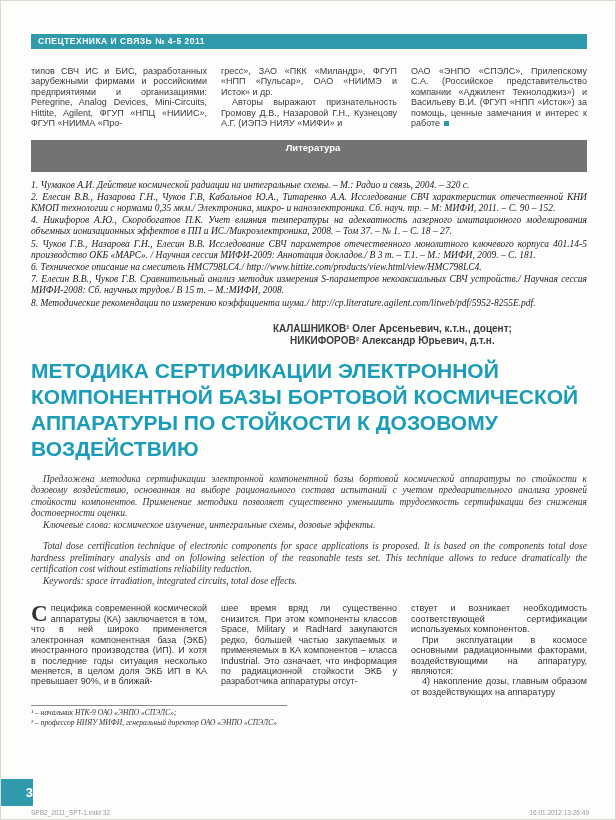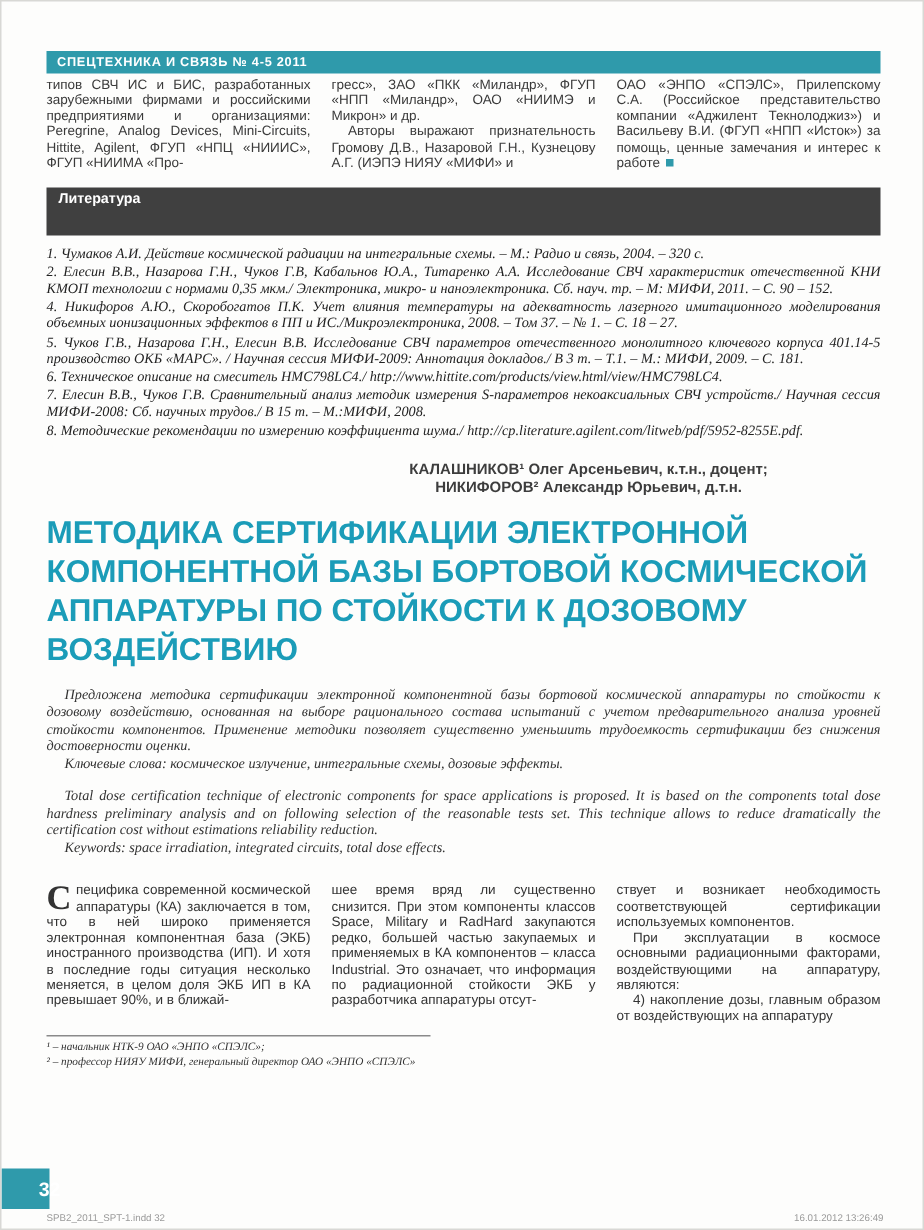--- a/index.html
+++ b/index.html
@@ -6,24 +6,24 @@
   html,body { background:#e9e9e7; }
   body { font-family:"Liberation Sans", sans-serif; }
   .page { position:relative; width:616px; height:820px; background:#fdfdfc; margin:0 auto; overflow:hidden; border:1px solid #d8d8d5; }
   .content { padding:0 28px 0 30px; }
 
   .header-bar { margin-top:33px; background:#2f9aab; color:#ffffff; font-size:8.5px; font-weight:bold; letter-spacing:.5px; height:15px; line-height:15px; padding-left:7px; }
 
   .cols { display:flex; gap:14px; }
   .col { flex:1; min-width:0; }
   .cols p { font-size:9px; line-height:1.16; text-align:justify; color:#3a3a3a; }
-  .top-cols { margin-top:2px; }
+  .top-cols { margin-top:17px; }
   .indent { text-indent:11px; }
 
-  .lit-bar { margin-top:11px; background:#404040; color:#ffffff; font-weight:bold; font-size:9.5px; height:32px; line-height:16px; padding-left:8px; }
+  .lit-bar { margin-top:11px; background:#737373; color:#ffffff; font-weight:bold; font-size:9.5px; height:32px; line-height:16px; padding-left:8px;text-align:center; }
 
   .refs { margin-top:8px; }
   .refs p { font-family:"Liberation Serif", serif; font-style:italic; font-size:9.5px; line-height:11.2px; text-align:justify; color:#222222; margin-bottom:1px; }
 
   .authors { margin-top:14px; margin-left:30%; text-align:center; font-weight:bold; font-size:10px; line-height:12.5px; color:#3d3d3d; }
 
   .title { margin-top:10px; color:#1b9cb8; font-size:21px; line-height:26px; font-weight:bold; font-family:"Liberation Sans", sans-serif; }
 
   .abstract { margin-top:12px; }
   .abstract.en { margin-top:10px; }
@@ -49,21 +49,21 @@
 
     <div class="header-bar">
       <span>СПЕЦТЕХНИКА И СВЯЗЬ № 4-5 2011</span>
     </div>
 
     <div class="cols top-cols">
       <div class="col">
         <p>типов СВЧ ИС и БИС, разработанных зарубежными фирмами и российскими предприятиями и организациями: Peregrine, Analog Devices, Mini-Circuits, Hittite, Agilent, ФГУП «НПЦ «НИИИС», ФГУП «НИИМА «Про-</p>
       </div>
       <div class="col">
-        <p>гресс», ЗАО «ПКК «Миландр», ФГУП «НПП «Миландр», ОАО «НИИМЭ и Микрон» и др.</p>
+        <p>гресс», ЗАО «ПКК «Миландр», ФГУП «НПП «Пульсар», ОАО «НИИМЭ и Исток» и др.</p>
         <p class="indent">Авторы выражают признательность Громову Д.В., Назаровой Г.Н., Кузнецову А.Г. (ИЭПЭ НИЯУ «МИФИ» и</p>
       </div>
       <div class="col">
         <p><span>ОАО «ЭНПО «СПЭЛС», Прилепскому С.А. (Российское представительство компании «Аджилент Текнолоджиз») и Васильеву В.И. (ФГУП «НПП «Исток») за помощь, ценные замечания и интерес к работе</span><span class="end-marker"></span></p>
       </div>
     </div>
 
     <div class="lit-bar">
       <span>Литература</span>
     </div>

